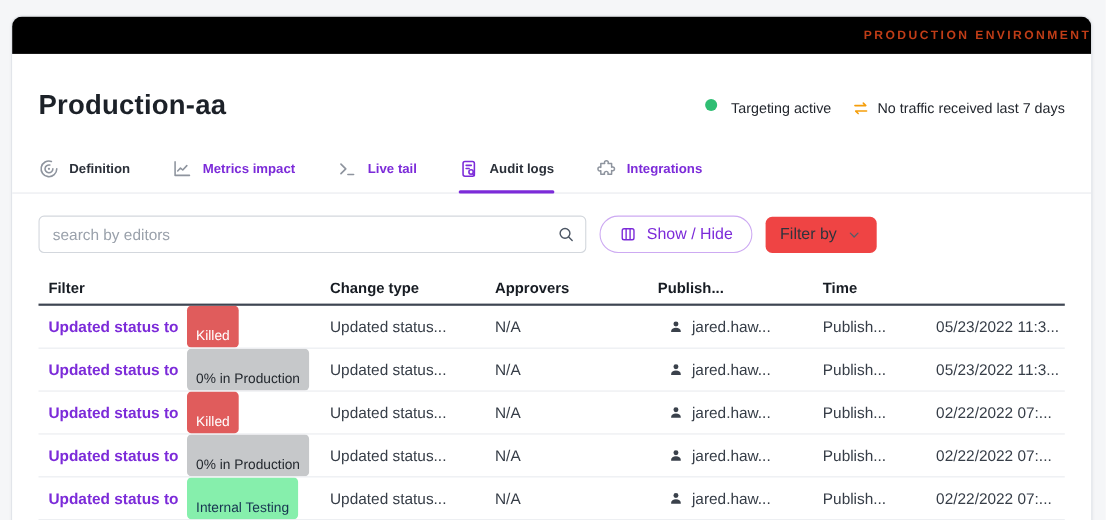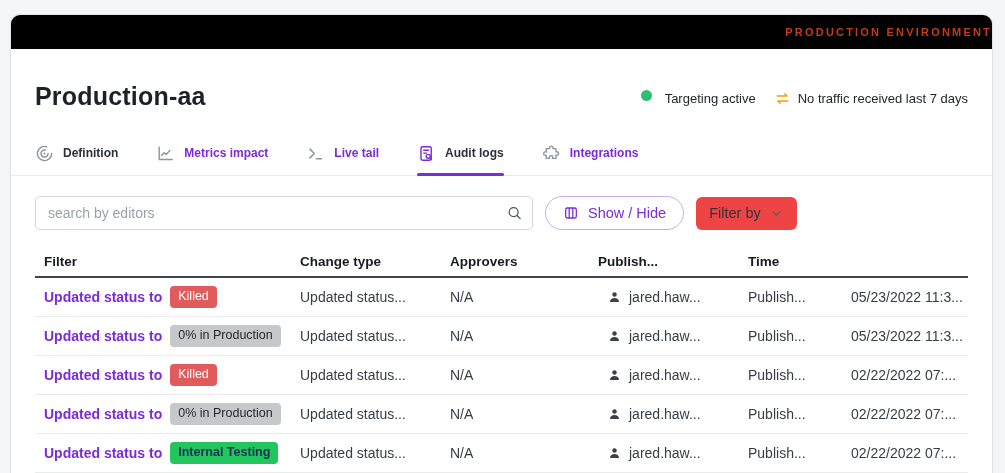--- a/index.html
+++ b/index.html
@@ -49,21 +49,21 @@
   .table{margin:16px 24px 0;}
   .thead{display:grid;grid-template-columns:265px 150px 148px 150px 103px 1fr;
     height:30px;align-items:center;font-size:13.5px;font-weight:600;color:#171c23;
     border-bottom:2px solid #3e4552;}
   .th:first-child{padding-left:9px;}
   .trow{display:grid;grid-template-columns:265px 150px 148px 150px 103px 1fr;
     height:38px;align-items:center;border-bottom:1px solid #e9ebef;
     font-size:14px;color:#363d47;}
   .cell-title{display:flex;align-items:center;gap:8px;padding-left:9px;white-space:nowrap;overflow:hidden;}
   .link{color:#7c2bd9;font-weight:700;font-size:14px;cursor:pointer;white-space:nowrap;}
-  .badge{padding:3px 8px 4px;border-radius:4px;font-size:12.5px;line-height:1.15;white-space:nowrap;}
+  .badge{padding:20px 8px 4px;border-radius:4px;font-size:12.5px;line-height:1.15;white-space:nowrap;}
   .user{display:flex;align-items:center;gap:7px;padding-left:9px;}
   .uicon{width:15px;height:15px;color:#3a414b;display:flex;}
   .uicon svg{width:100%;height:100%;}
 </style>
 </head>
 <body>
 
 <div class="card">
   <div class="banner" id="banner" style="background: #000000; color: rgb(192, 61, 23); justify-content: flex-end;">
     <span>PRODUCTION ENVIRONMENT</span>
@@ -250,21 +250,21 @@
               </svg>
             </span>
       <span class="uname">jared.haw...</span>
     </div>
     <div class="cell">Publish...</div>
     <div class="cell">02/22/2022 07:...</div>
   </div>
         <div class="trow">
     <div class="cell-title">
       <span class="link">Updated status to</span>
-      <span class="badge" style="background: #22c55e; color: rgb(22, 52, 80); font-weight: bold;">Internal Testing</span>
+      <span class="badge" style="background: #86efac; color: rgb(22, 52, 80);">Internal Testing</span>
     </div>
     <div class="cell">Updated status...</div>
     <div class="cell">N/A</div>
     <div class="user">
       <span class="uicon">
               <svg viewBox="0 0 24 24" fill="currentColor">
                 <circle cx="12" cy="7.2" r="3.6"></circle>
                 <path d="M12 12.6c-4 0-7 2.2-7 5v1.4h14v-1.4c0-2.8-3-5-7-5z"></path>
               </svg>
             </span>

